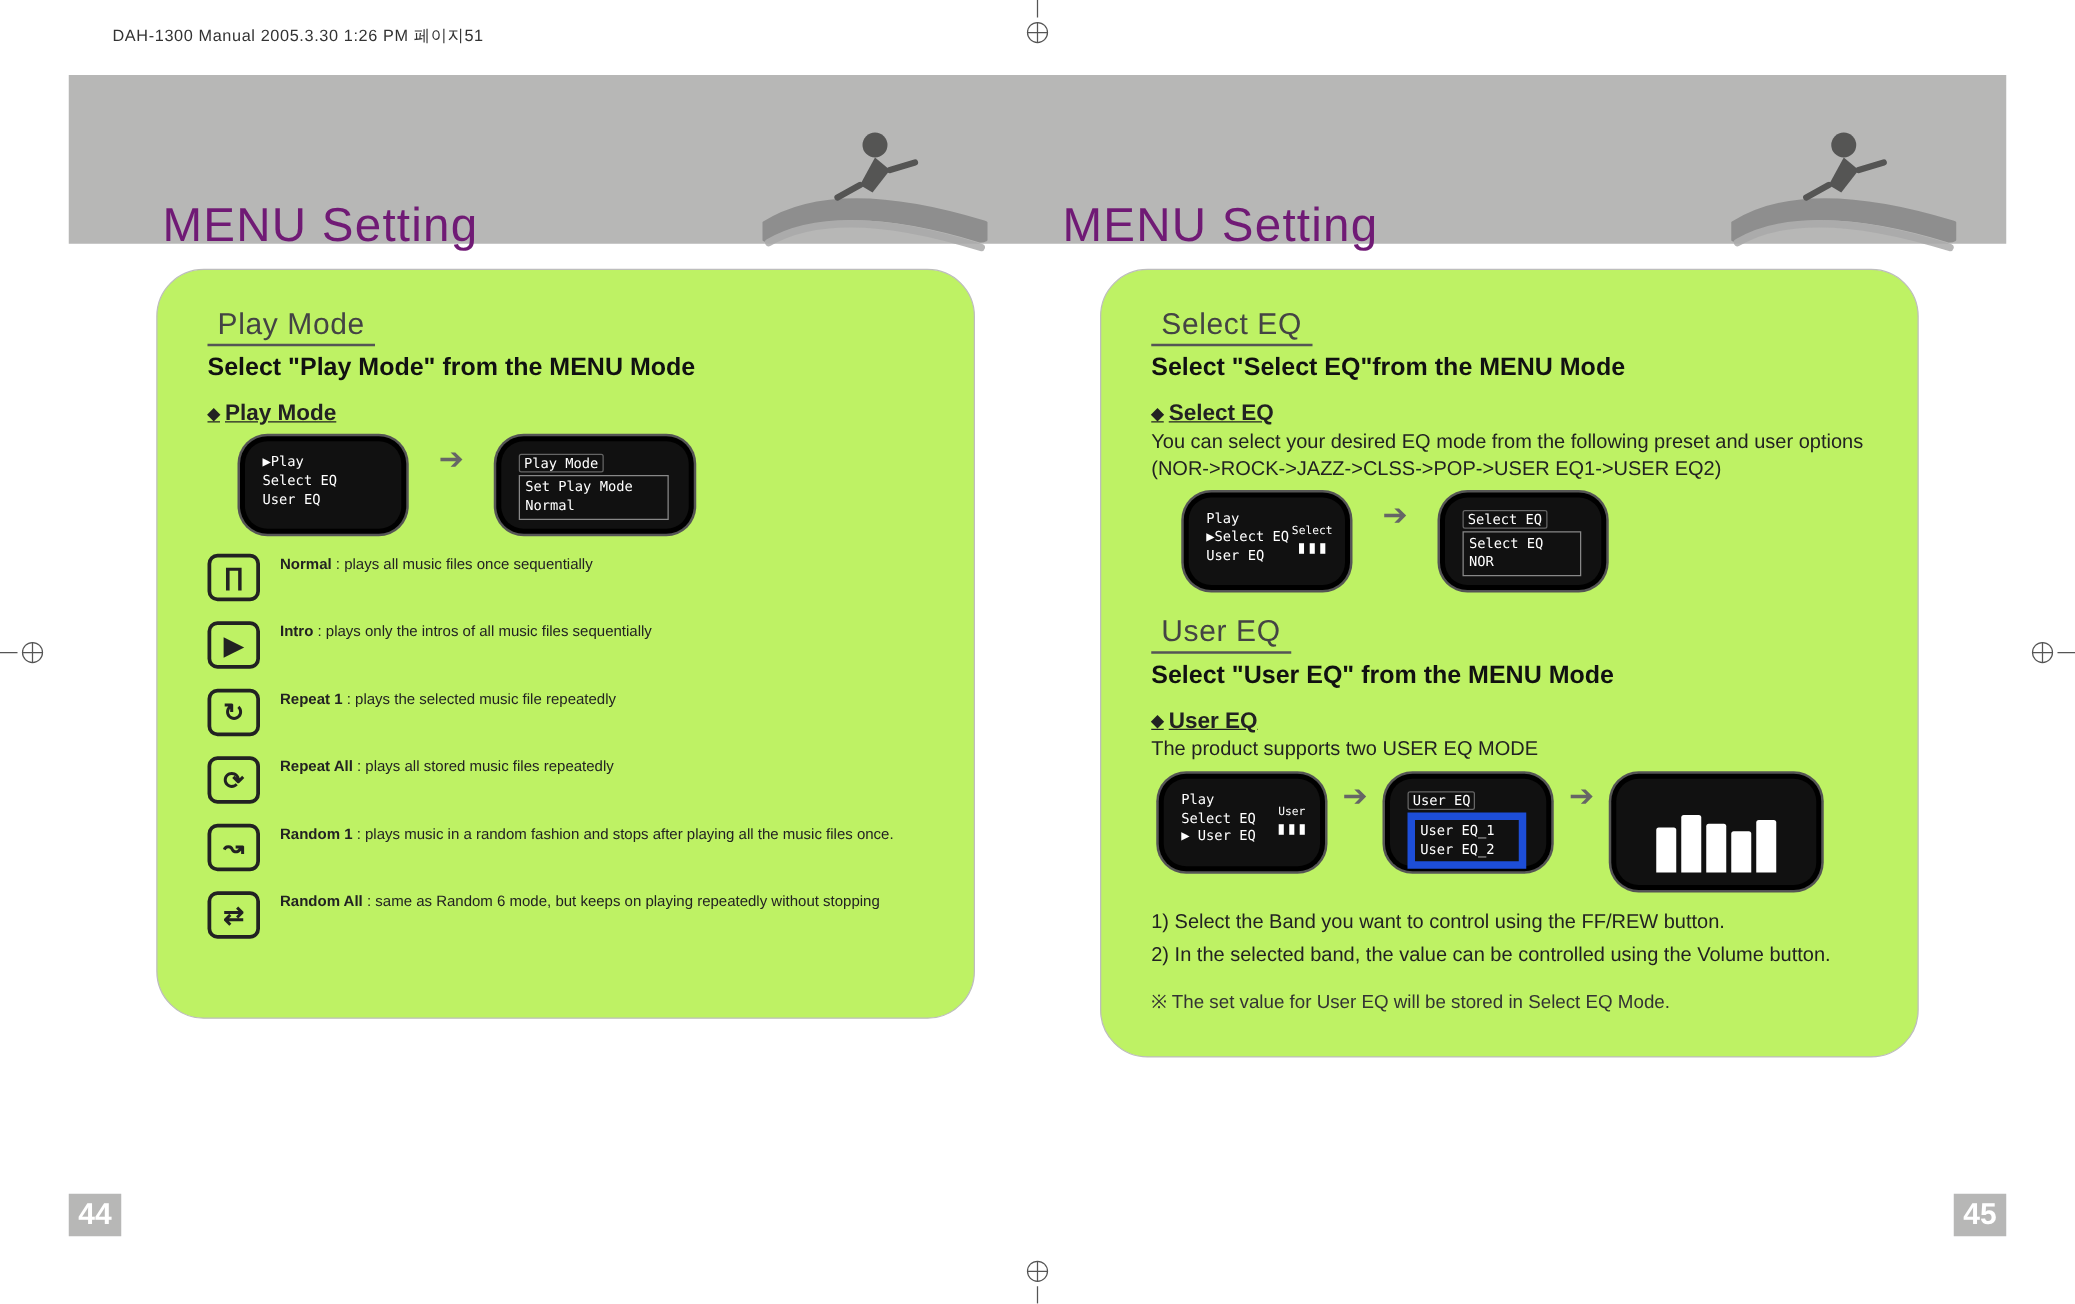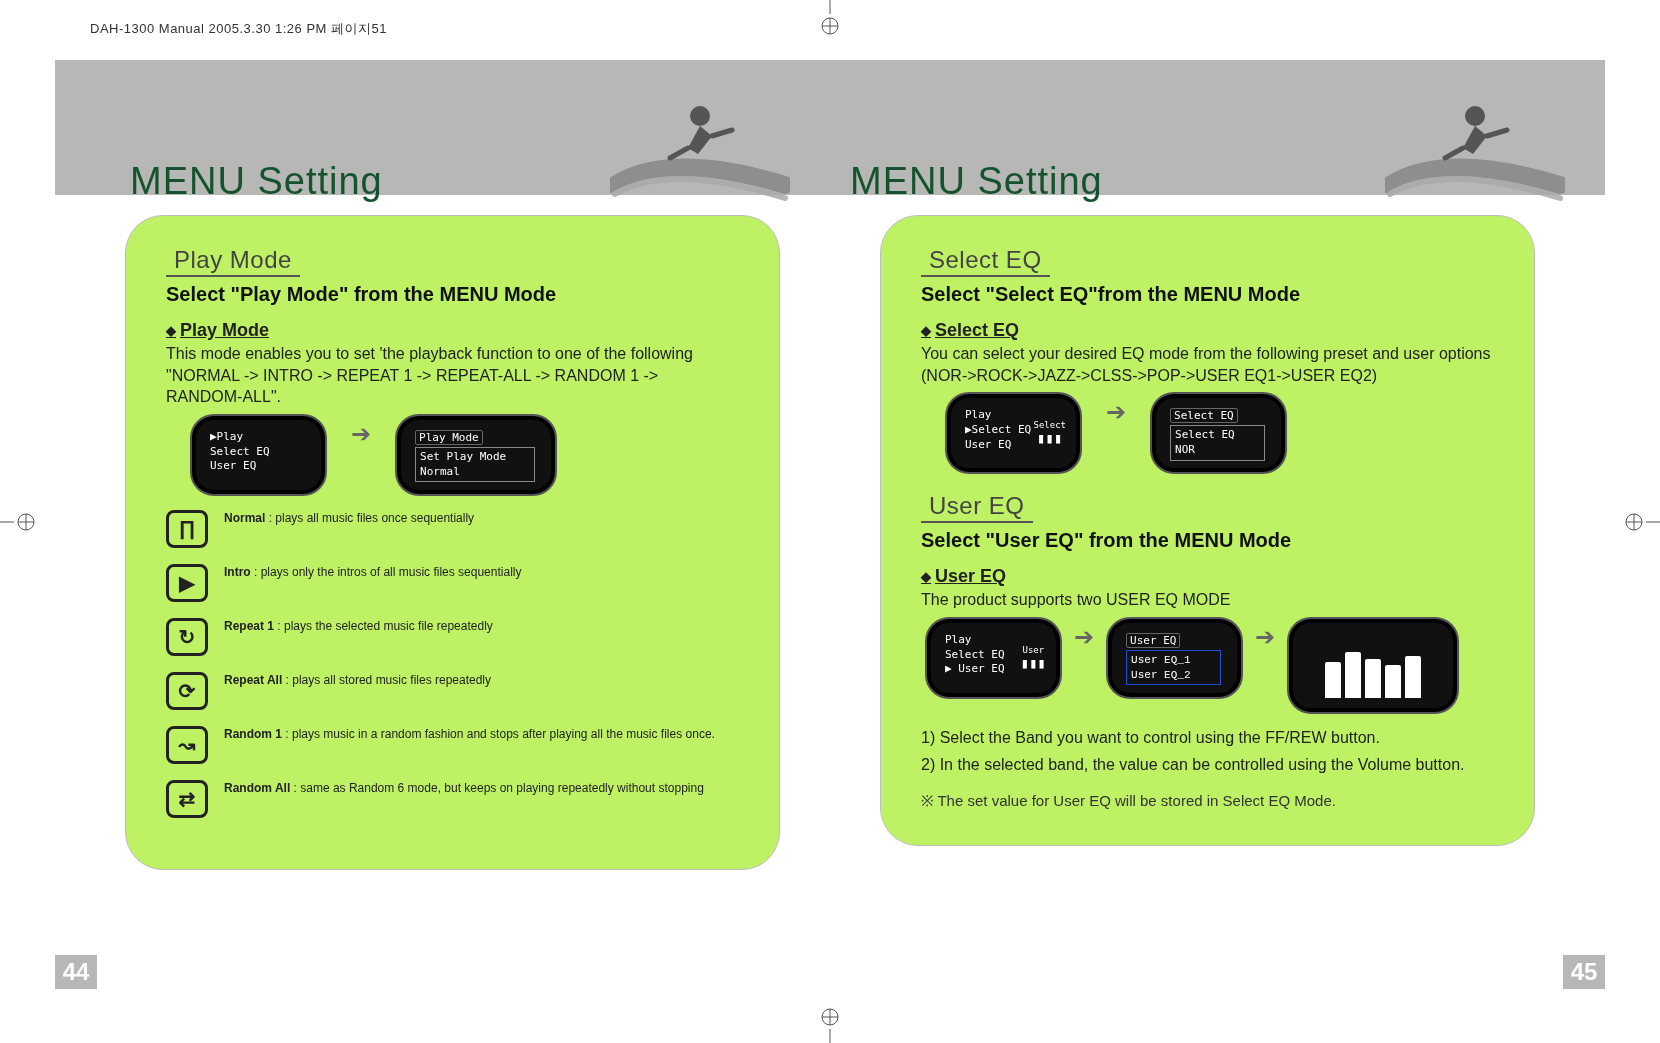--- a/index.html
+++ b/index.html
@@ -66,21 +66,21 @@
   }
   .page.right { padding: 0 70px 50px 50px; }
 
   .menu-title {
     position: absolute;
     top: 100px;
     font-family: "Trebuchet MS", Verdana, sans-serif;
     font-weight: 400;
     font-size: 38px;
     letter-spacing: 1px;
-    color: #14532d;
+    color: #701a75;
   }
   .page.left .menu-title { left: 75px; }
   .page.right .menu-title { left: 20px; }
 
   .snowboard {
     position: absolute;
     top: 30px;
     right: 40px;
     width: 180px;
     height: 120px;
@@ -271,21 +271,20 @@
       <path d="M78 58 l-18 10 M102 46 l20 -6" stroke="#444" stroke-width="5" stroke-linecap="round"></path>
     </svg>
 
     <div class="content-box">
       <div class="sect-title">Play Mode</div>
       <div class="sect-sub">Select "Play Mode" from the MENU Mode</div>
 
       <div>
         <span class="sub-heading dot-before">Play Mode</span>
       </div>
-      <div class="body-text">This mode enables you to set 'the playback function to one of the following "NORMAL -&gt; INTRO -&gt; REPEAT 1 -&gt; REPEAT-ALL -&gt; RANDOM 1 -&gt; RANDOM-ALL".</div>
 
       <div class="lcd-row">
         <div class="lcd small">
           <div class="lcd-inner-list">
             <div>▶Play</div>
             <div>Select EQ</div>
             <div>User EQ</div>
           </div>
         </div>
         <span class="arrow">➔</span>
@@ -376,21 +375,21 @@
           <div class="lcd-inner-list">
             <div>Play</div>
             <div>Select EQ</div>
             <div>▶ User EQ</div>
           </div>
           <div class="lcd-badge"><span>User</span><br><span style="font-size:14px">▮▮▮</span></div>
         </div>
         <span class="arrow">➔</span>
         <div class="lcd small">
           <div style="border:1px solid #666;border-radius:2px;display:inline-block;padding:0 3px;margin-bottom:2px;">User EQ</div>
-          <div class="lcd-inner-list" style="border:1px solid #1d4ed8;padding:2px 4px;font-family:Liberation Mono, monospace;">
+          <div class="lcd-inner-list" style="border:6px solid #1d4ed8;padding:2px 4px;">
             <div>User EQ_1</div>
             <div>User EQ_2</div>
           </div>
         </div>
         <span class="arrow">➔</span>
         <div class="eq-bars">
           <div class="eq-bar"></div>
             <div class="eq-bar"></div>
             <div class="eq-bar"></div>
             <div class="eq-bar"></div>

